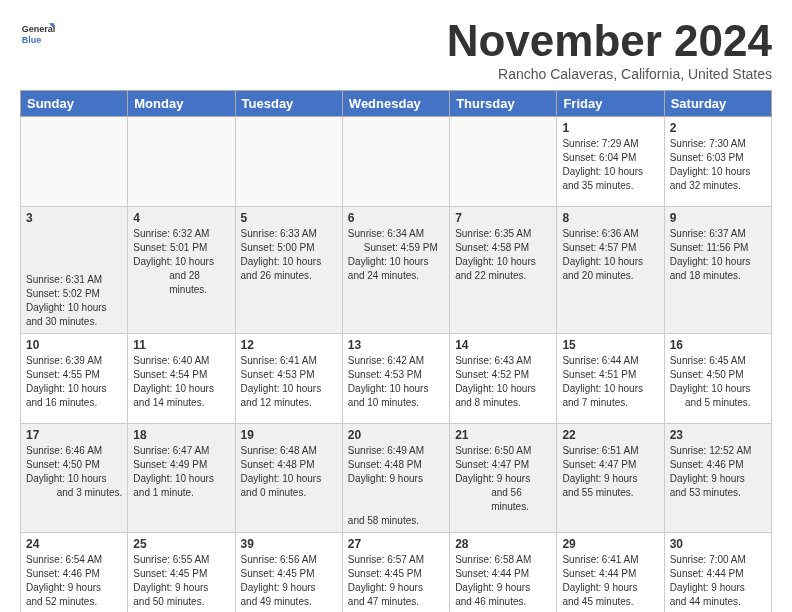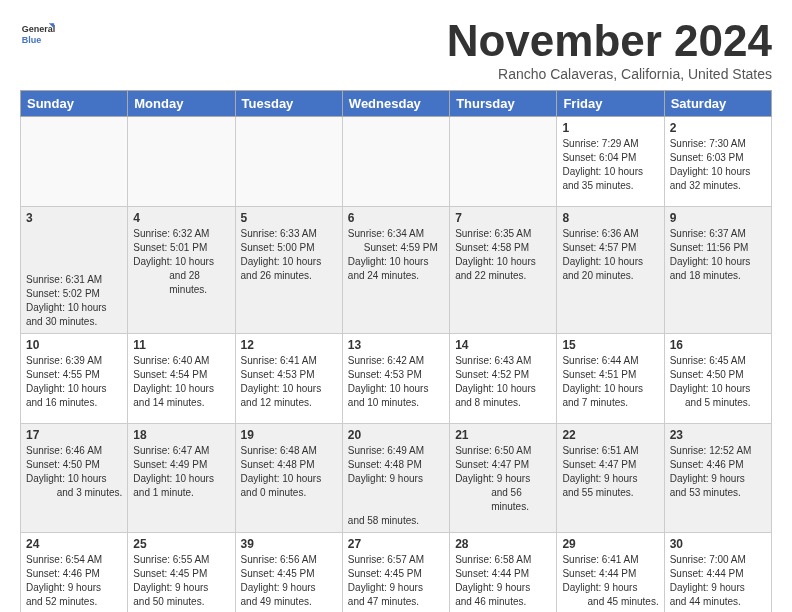--- a/index.html
+++ b/index.html
@@ -311,21 +311,21 @@
           <span style="display: block; line-height: 1.4;">Sunrise: 6:58 AM</span>
           <span style="display: block; line-height: 1.4;">Sunset: 4:44 PM</span>
           <span style="display: block; line-height: 1.4;">Daylight: 9 hours</span>
           <span style="display: block; line-height: 1.4;">and 46 minutes.</span>
         </td>
         <td>
           <span class="day-num">29</span>
           <span style="display: block; line-height: 1.4;">Sunrise: 6:41 AM</span>
           <span style="display: block; line-height: 1.4;">Sunset: 4:44 PM</span>
           <span style="display: block; line-height: 1.4;">Daylight: 9 hours</span>
-          <span style="display: block; line-height: 1.4; text-align: right;">and 45 minutes.</span>
+          <span style="display: block; line-height: 1.4;">and 45 minutes.</span>
         </td>
         <td>
           <span class="day-num">30</span>
           <span style="display: block; line-height: 1.4;">Sunrise: 7:00 AM</span>
           <span style="display: block; line-height: 1.4;">Sunset: 4:44 PM</span>
           <span style="display: block; line-height: 1.4;">Daylight: 9 hours</span>
           <span style="display: block; line-height: 1.4;">and 44 minutes.</span>
         </td>
       </tr>
     </tbody>

